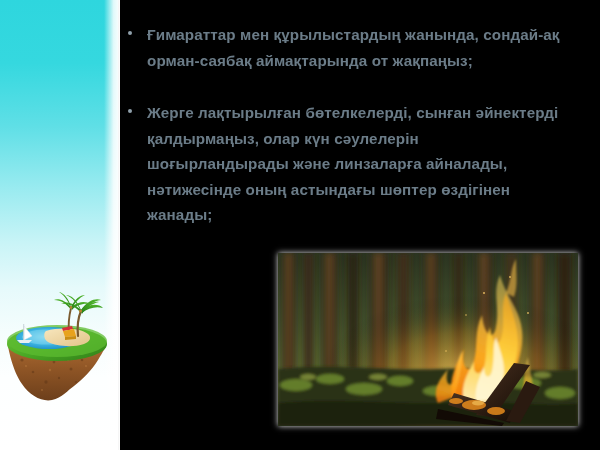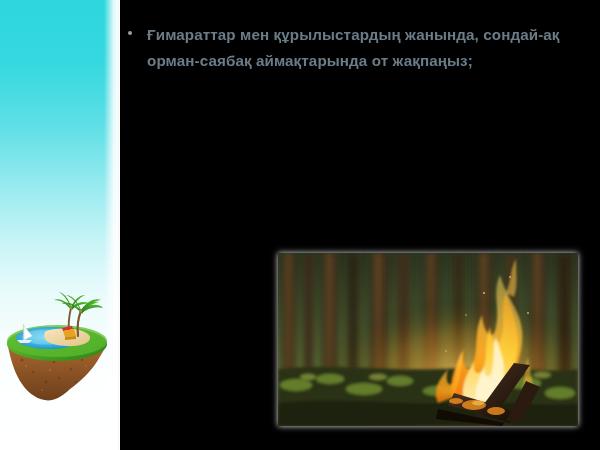--- a/index.html
+++ b/index.html
@@ -202,20 +202,24 @@
         <path d="M63 63 L74 62 L74 65 L63 66 Z" fill="#c98c12"></path>
       </g>
     </svg>
   </div>
 
   <div class="content">
     <div class="bullet">
       <span class="marker"></span>
       <span class="btext">Ғимараттар мен құрылыстардың жанында, сондай-ақ орман-саябақ аймақтарында от жақпаңыз;</span>
     </div>
+    <div class="bullet">
+      <span class="marker"></span>
+      <span class="btext">Жерге лақтырылған бөтелкелерді, сынған әйнектерді қалдырмаңыз, олар күн сәулелерін шоғырландырады және линзаларға айналады, нәтижесінде оның астындағы шөптер өздігінен жанады;</span>
+    </div>
   </div>
 
   <div class="photo">
     <svg width="300" height="173" viewBox="0 0 300 173" xmlns="http://www.w3.org/2000/svg">
       <defs>
         <linearGradient id="forestBg" x1="0" y1="0" x2="0" y2="1">
           <stop offset="0%" stop-color="#2b3420"></stop>
           <stop offset="40%" stop-color="#42502c"></stop>
           <stop offset="72%" stop-color="#5d6a33"></stop>
           <stop offset="100%" stop-color="#2e3519"></stop>

